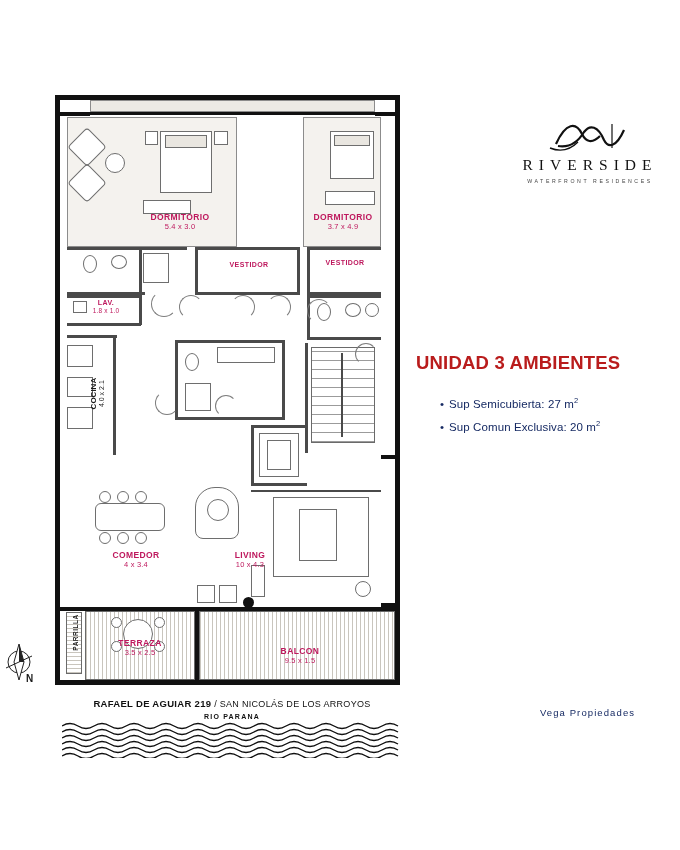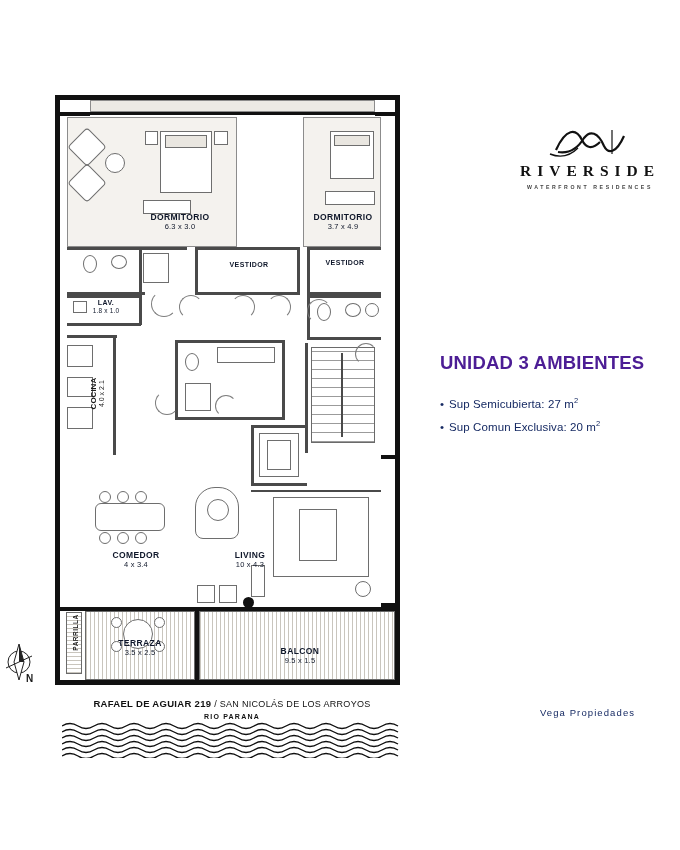--- a/index.html
+++ b/index.html
@@ -54,21 +54,21 @@
     border: 1px solid #6a6a6a;
     background-image: repeating-linear-gradient(
       0deg,
       #c9c5bd 0px, #c9c5bd 1px, #ffffff 1px, #ffffff 4px
     );
   }
   .label {
     position: absolute;
     text-align: center;
     line-height: 1.15;
-    color: #0f172a;
+    color: #be185d;
     white-space: nowrap;
   }
   .label .nm {
     display: block;
     font-size: 8.5px;
     font-weight: 700;
     letter-spacing: .4px;
   }
   .label .dm {
     display: block;
@@ -110,24 +110,23 @@
     box-sizing: border-box;
     border: 1px solid #7d7d7d;
     border-radius: 50%;
     background: transparent;
   }
 
   
   #logo-riverside {
     position: absolute;
     left: 520px;
-    top: 124px;
+    top: 118px;
     width: 140px;
     text-align: center;
-    font-weight: bold;
   }
   #logo-riverside .mark {
     height: 36px;
     position: relative;
   }
   #logo-riverside .rv-name {
     font-family: "Liberation Serif", serif;
     font-size: 15.5px;
     letter-spacing: 6px;
     color: #111;
@@ -135,25 +134,25 @@
   }
   #logo-riverside .rv-sub {
     font-size: 5.2px;
     letter-spacing: 2.6px;
     color: #444;
     margin-top: 4px;
   }
 
   #unit-title {
     position: absolute;
-    left: 440px;
+    left: 416px;
     top: 352px;
     font-size: 18.5px;
     font-weight: 700;
-    color: #4c1d95;
+    color: #b91c1c;
     letter-spacing: .2px;
   }
   #specs {
     position: absolute;
     left: 440px;
     top: 396px;
     width: 230px;
   }
   #specs .spec {
     font-size: 11.5px;
@@ -284,21 +283,21 @@
   <div class="furn" style="left:110px;top:40px;width:42px;height:13px;background:#e9e6e0;"></div>
   <div class="furn" style="left:159px;top:36px;width:14px;height:14px;"></div>
   <div class="furn" style="left:90px;top:36px;width:13px;height:14px;"></div>
 
   <div class="furn" style="left:18px;top:38px;width:28px;height:28px;transform:rotate(45deg);border-radius:4px;"></div>
   <div class="furn" style="left:18px;top:74px;width:28px;height:28px;transform:rotate(45deg);border-radius:4px;"></div>
   <div class="furn-round" style="left:50px;top:58px;width:20px;height:20px;"></div>
   <div class="furn" style="left:88px;top:105px;width:48px;height:14px;"></div>
   <div class="label" style="left:60px;top:118px;width:130px;">
     <span class="nm">DORMITORIO</span>
-    <span class="dm">6.3 x 3.0</span>
+    <span class="dm">5.4 x 3.0</span>
   </div>
 
   <div class="wall-light" style="left:140px;top:152px;width:105px;height:3px;"></div>
   <div class="wall-light" style="left:140px;top:152px;width:3px;height:48px;"></div>
   <div class="wall-light" style="left:242px;top:152px;width:3px;height:48px;"></div>
   <div class="wall-light" style="left:140px;top:197px;width:105px;height:3px;"></div>
   <div class="label small" style="left:148px;top:166px;width:92px;">
     <span class="nm">VESTIDOR</span>
   </div>
 

